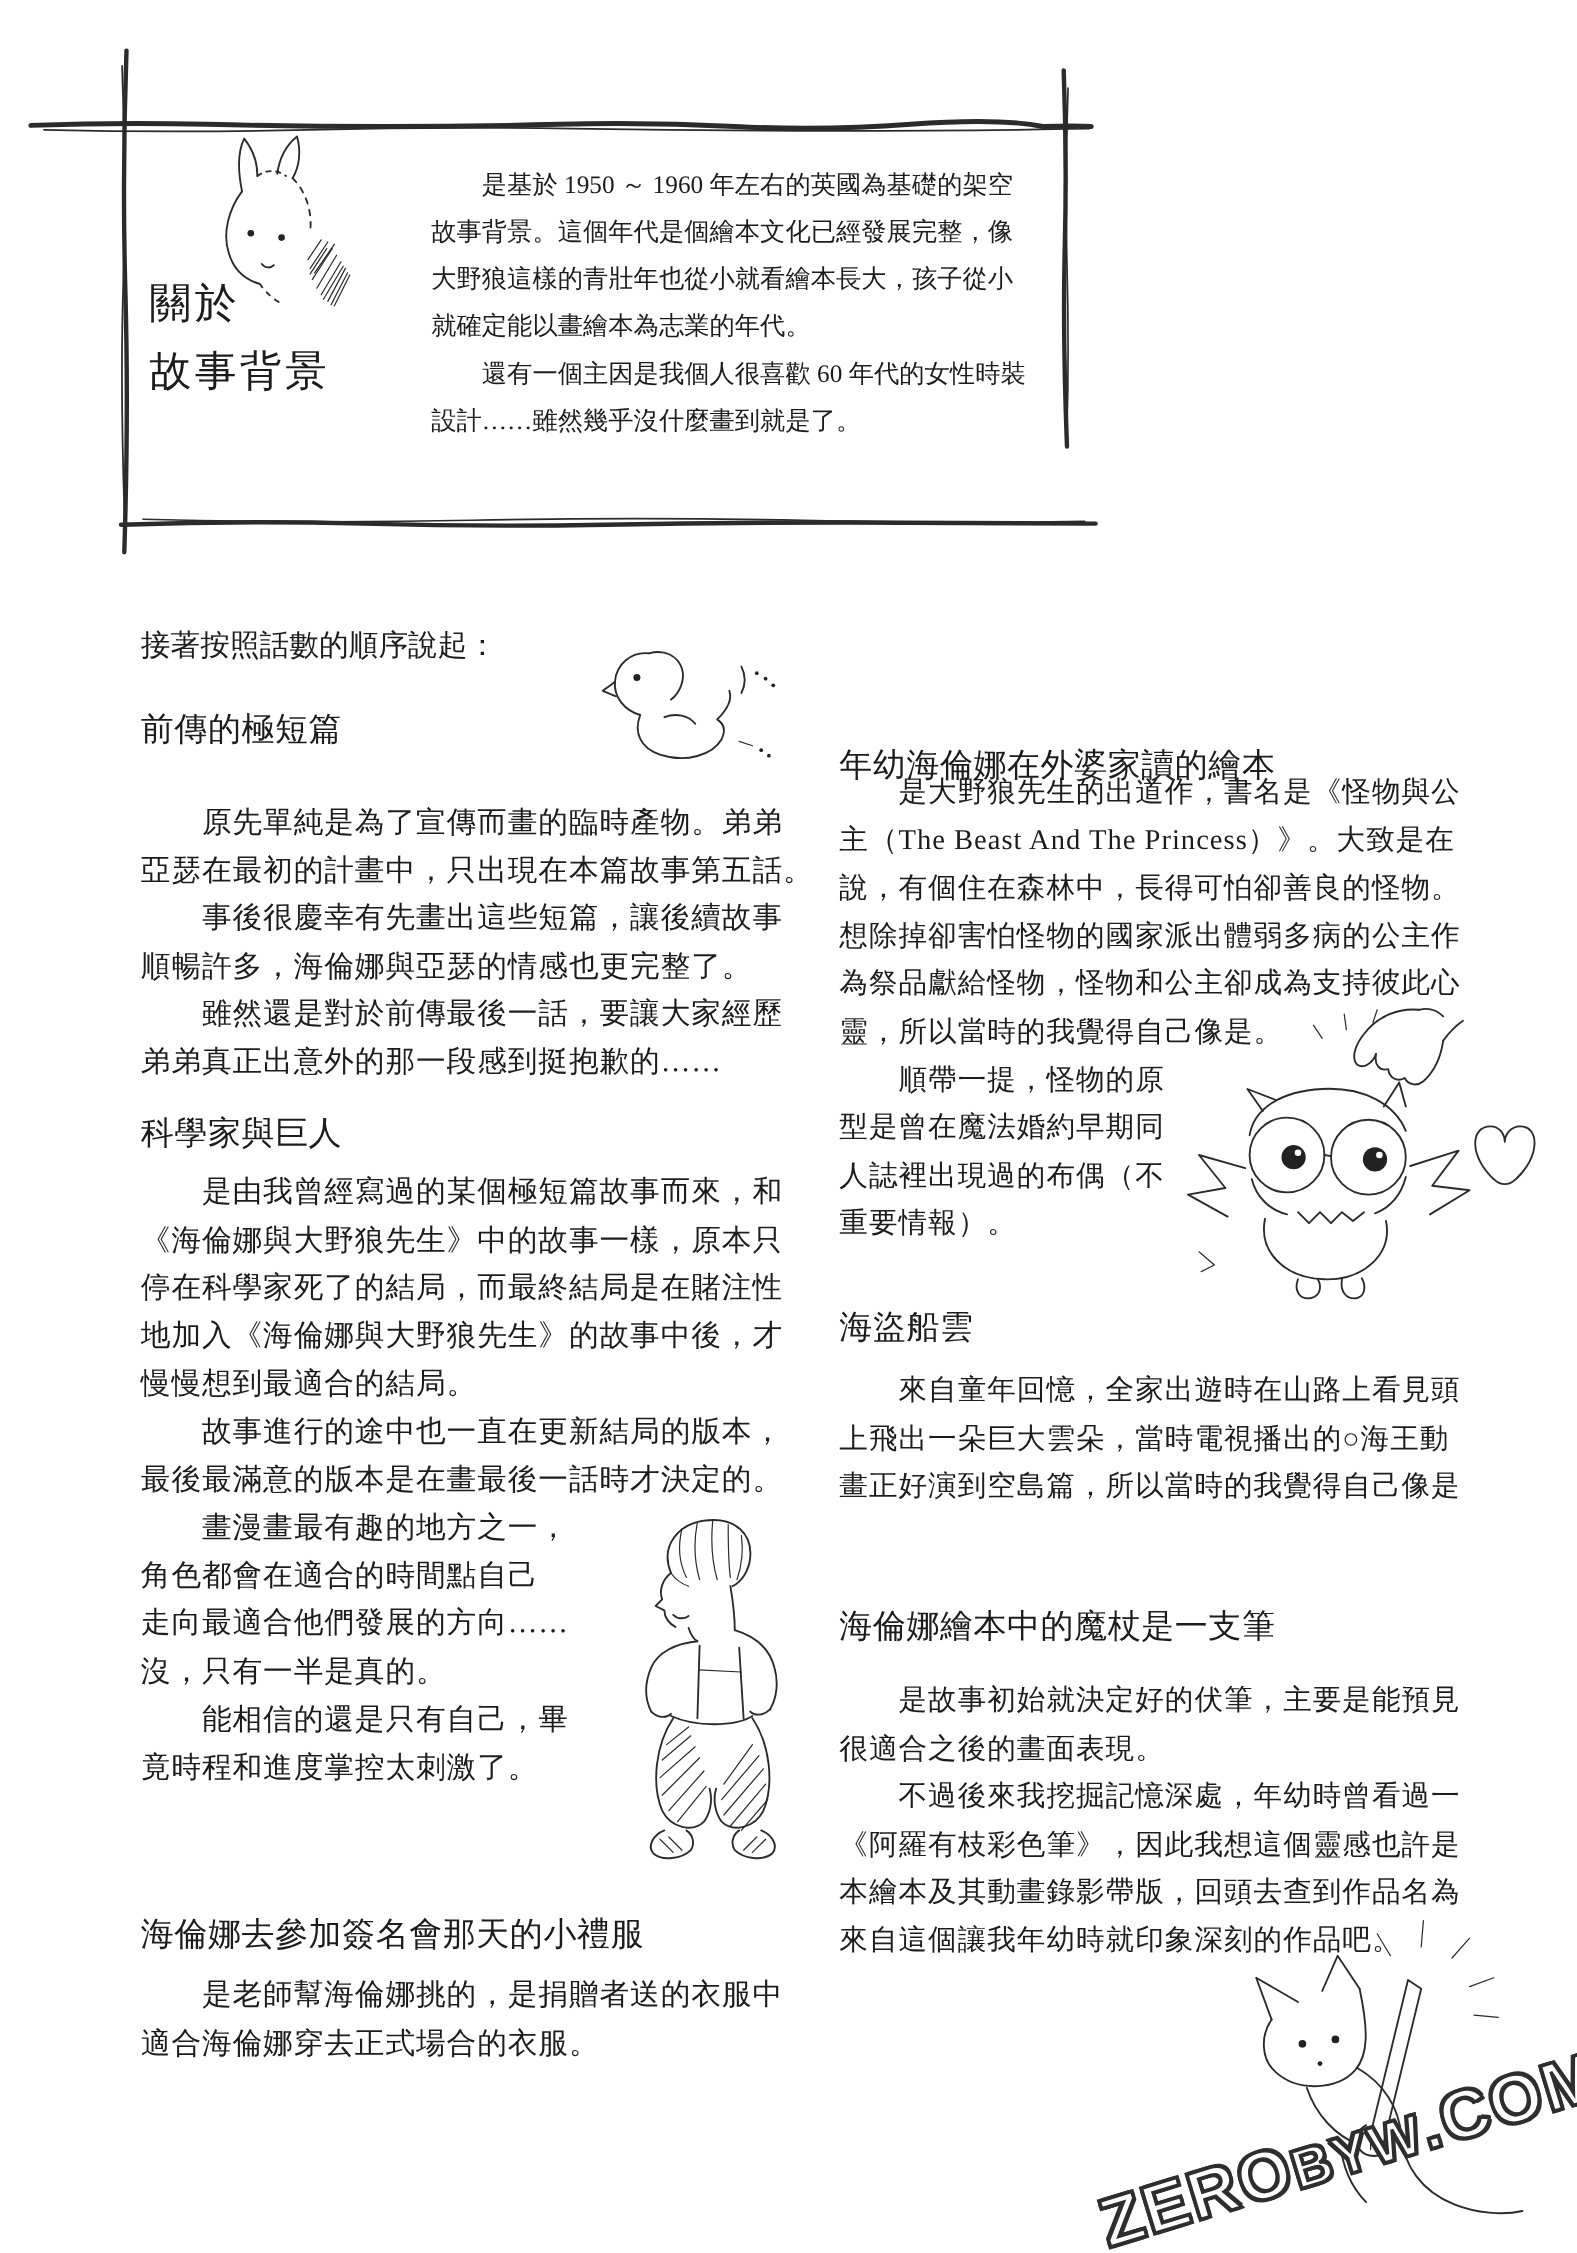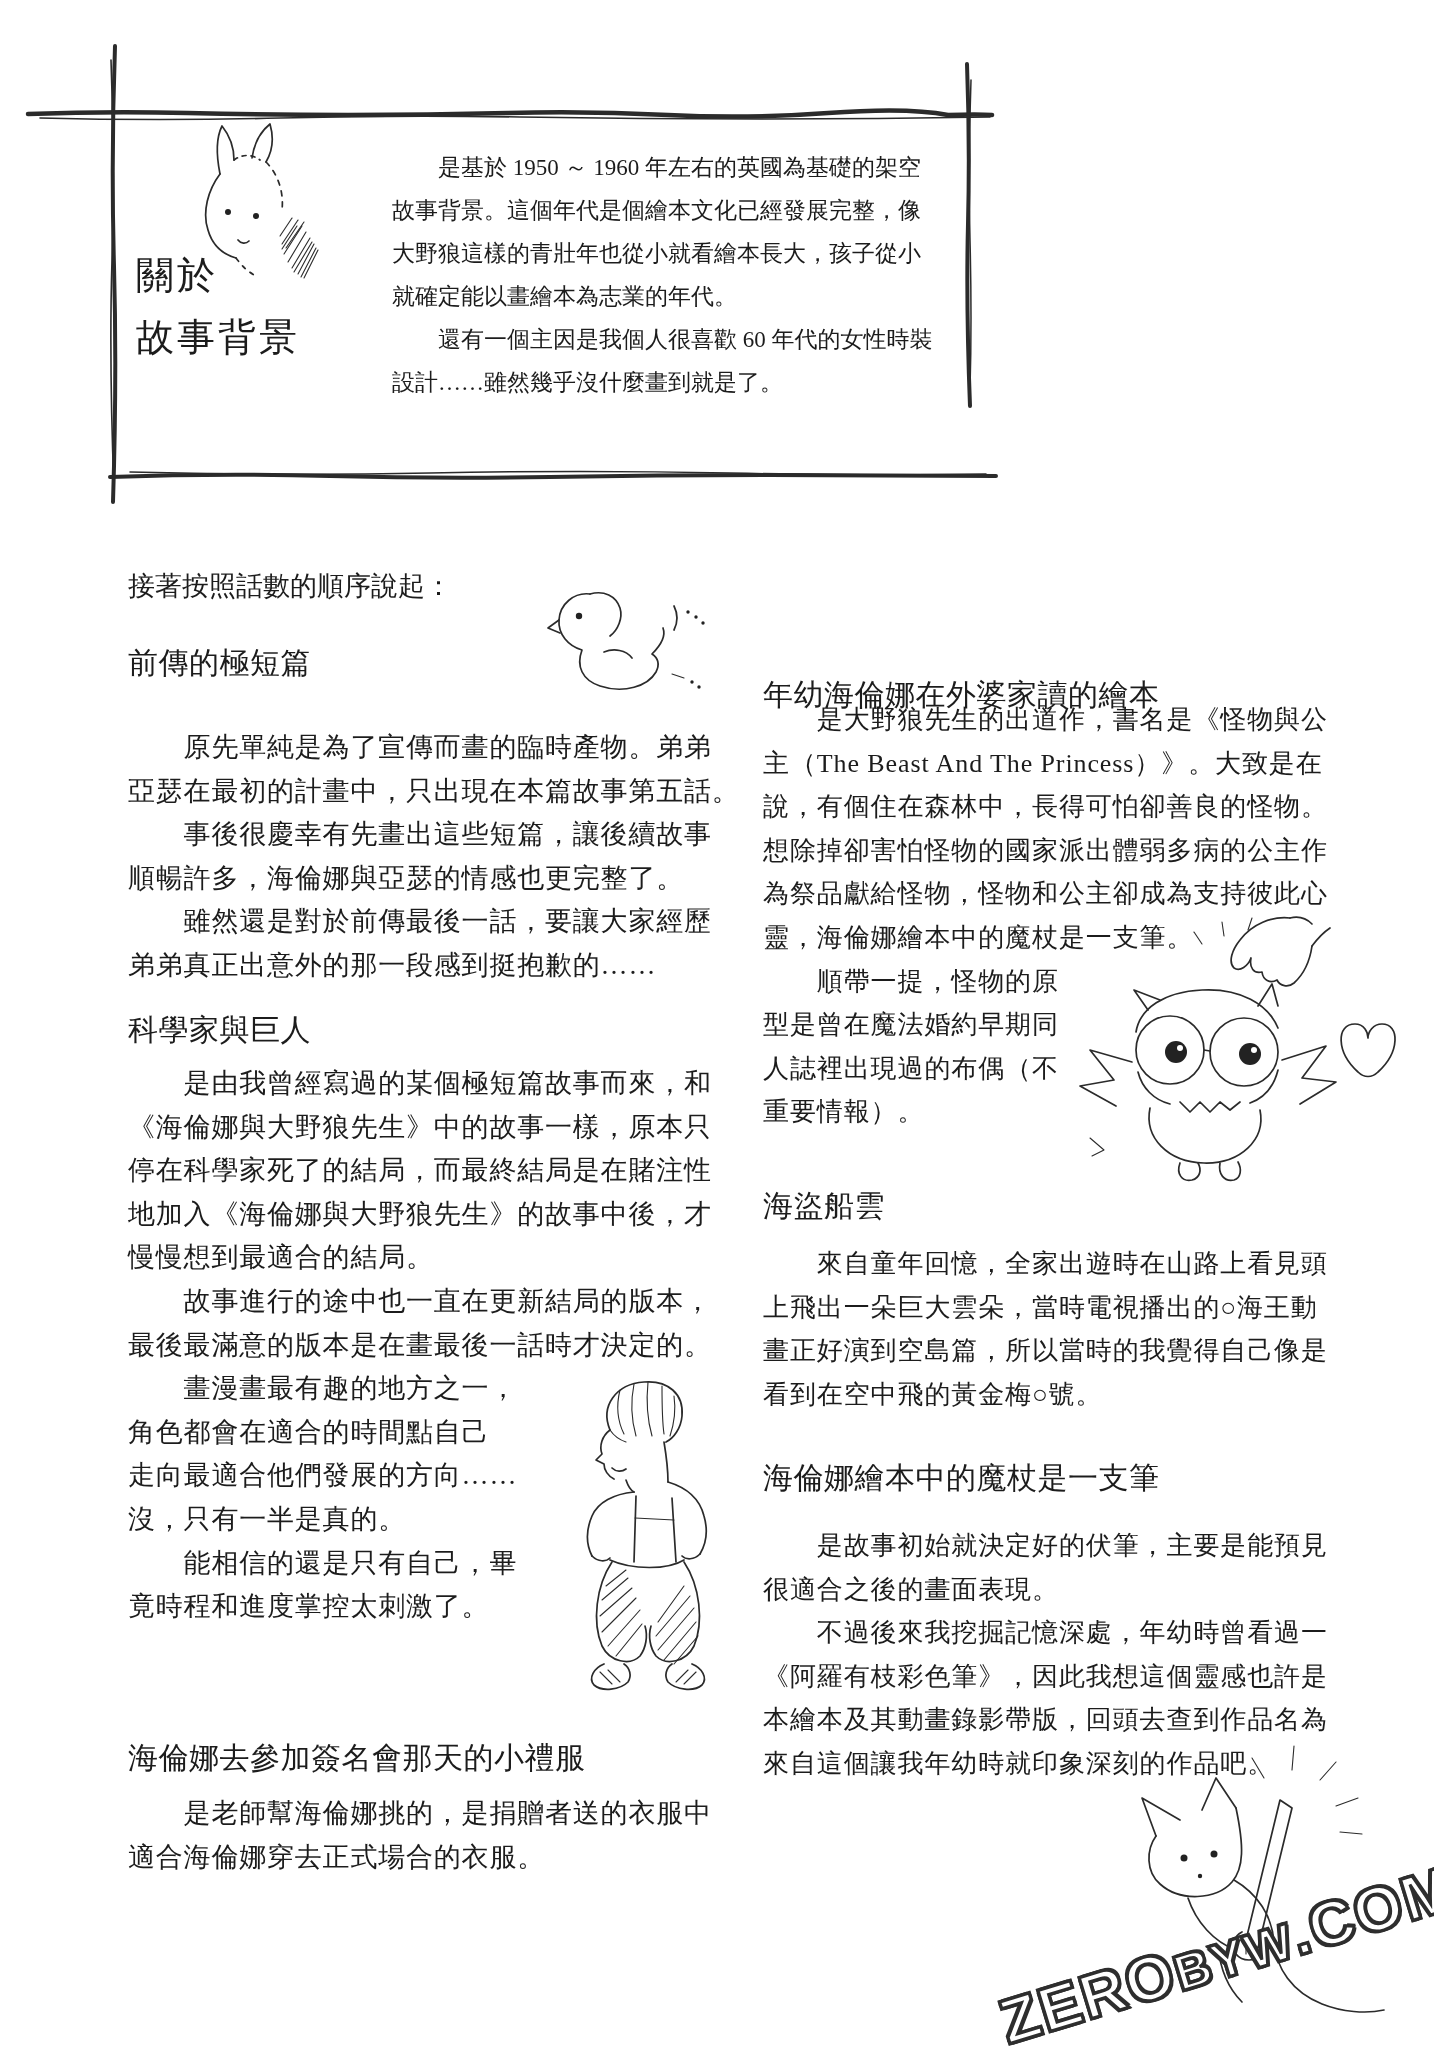--- a/index.html
+++ b/index.html
@@ -126,33 +126,32 @@
       <div class="tl">適合海倫娜穿去正式場合的衣服。</div>
     </div>
 
   <div class="heading" style="left:763px;top:643px;margin-top:32px;">年幼海倫娜在外婆家讀的繪本</div>
   <div class="body-lines col-right" style="left:763px;top:698px;">
       <div class="tl">　　是大野狼先生的出道作，書名是《怪物與公</div>
       <div class="tl">主（The Beast And The Princess）》。大致是在</div>
       <div class="tl">說，有個住在森林中，長得可怕卻善良的怪物。</div>
       <div class="tl">想除掉卻害怕怪物的國家派出體弱多病的公主作</div>
       <div class="tl">為祭品獻給怪物，怪物和公主卻成為支持彼此心</div>
-      <div class="tl">靈，海倫娜繪本中的魔杖是一支筆。</div>
+      <div class="tl">靈，所以當時的我覺得自己像是。</div>
       <div class="tl">　　順帶一提，怪物的原</div>
       <div class="tl">型是曾在魔法婚約早期同</div>
       <div class="tl">人誌裡出現過的布偶（不</div>
       <div class="tl">重要情報）。</div>
     </div>
 
   <div class="heading" style="left:763px;top:1186px;">海盜船雲</div>
   <div class="body-lines col-right" style="left:763px;top:1242px;">
       <div class="tl">　　來自童年回憶，全家出遊時在山路上看見頭</div>
       <div class="tl">上飛出一朵巨大雲朵，當時電視播出的○海王動</div>
       <div class="tl">畫正好演到空島篇，所以當時的我覺得自己像是</div>
-      <div class="tl">看到在空中飛的黃金梅○號。</div>
     </div>
 
   <div class="heading" style="left:763px;top:1458px;">海倫娜繪本中的魔杖是一支筆</div>
   <div class="body-lines col-right" style="left:763px;top:1524px;">
       <div class="tl">　　是故事初始就決定好的伏筆，主要是能預見</div>
       <div class="tl">很適合之後的畫面表現。</div>
       <div class="tl">　　不過後來我挖掘記憶深處，年幼時曾看過一</div>
       <div class="tl">《阿羅有枝彩色筆》，因此我想這個靈感也許是</div>
       <div class="tl">本繪本及其動畫錄影帶版，回頭去查到作品名為</div>
       <div class="tl">來自這個讓我年幼時就印象深刻的作品吧。</div>

